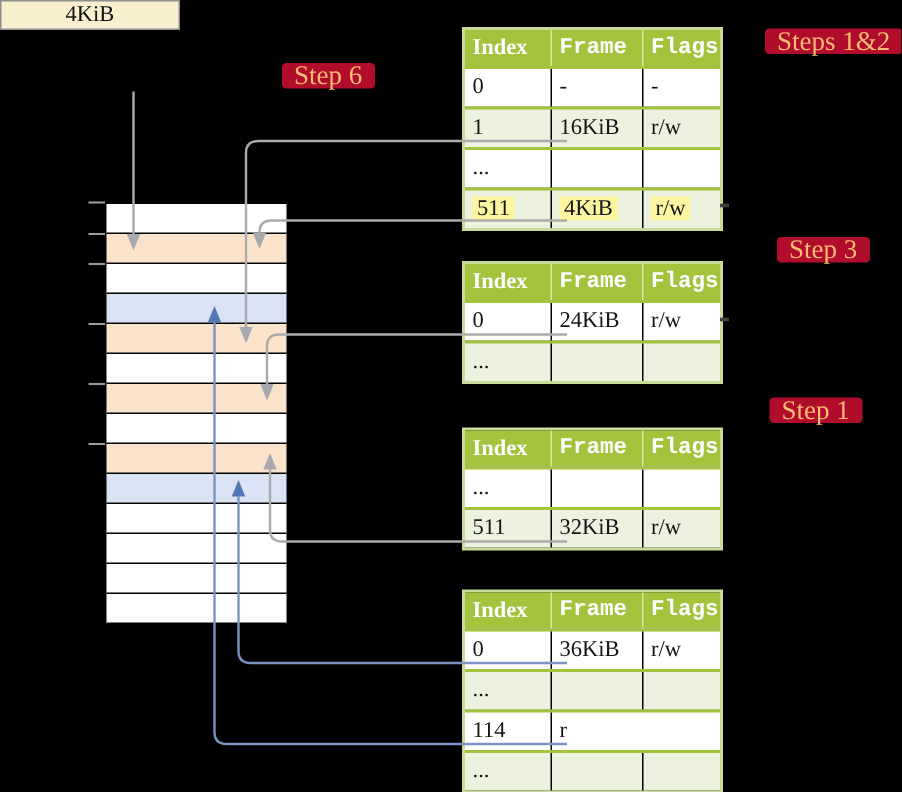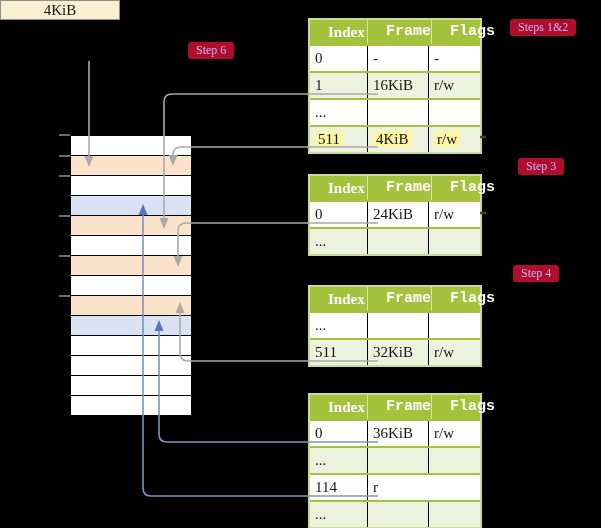--- a/index.html
+++ b/index.html
@@ -15,21 +15,21 @@
     left:0; top:41; width:118px; height:18px;
     border:1px solid #8f8f8f;
     background:var(--cream);
     color:#111; font-size:15px; text-align:center; line-height:18px;
   }
 
   
   .badge {
     position:absolute; height:15px;
     background:var(--badge_red);
-    color:#c4b5fd; font-size:12px; line-height:15px;
+    color:#fdba74; font-size:18px; line-height:15px;
     padding:1px 8px; border-radius:3px; text-align:center;
     white-space:nowrap;
   }
 
   
   .strip {
     left:70px; top:135px; width:120px;
     border:1px solid #000; border-bottom:none;
     z-index:1;
   }
@@ -43,21 +43,21 @@
   .ptable {
     position:absolute; width:170px;
     border:2px solid var(--table_border);
     z-index:2; font-size:15px; color:#141414;
   }
   .thead {
     display:flex; height:24px;
     background:var(--header_green);
     color:#fff; font-weight:bold;
   }
-  .hcell { box-sizing:border-box; line-height:24px; padding-left:18px; }
+  .hcell { box-sizing:border-box; line-height:24px; padding-left:5px; }
   .hcell + .hcell { border-left:1px solid rgba(255,255,255,0.55);font-family:Liberation Mono, monospace; }
   .c-index { flex:0 0 57px; }
   .c-frame { flex:0 0 61px; }
   .c-flags { flex:0 0 52px; }
   .trow {
     display:flex; height:27px; box-sizing:border-box;
     border-top:2px solid var(--header_green);
   }
   .trow .cell {
     box-sizing:border-box; line-height:25px; padding-left:5px;
@@ -89,21 +89,21 @@
   <div class="badge" style="left:188px; top:42px;">
     <span>Step 6</span>
   </div>
   <div class="badge" style="left:510px; top:19px;">
     <span>Steps 1&amp;2</span>
   </div>
   <div class="badge" style="left:518px; top:158px;">
     <span>Step 3</span>
   </div>
   <div class="badge" style="left:513px; top:265px;">
-    <span>Step 4</span>
+    <span>Step 1</span>
   </div>
 
   <div class="abs strip">
     <div class="mrow" style="background-color: rgb(255, 255, 255);"></div>
     <div class="mrow" style="background-color: rgb(251, 227, 203);"></div>
     <div class="mrow" style="background-color: rgb(255, 255, 255);"></div>
     <div class="mrow" style="background-color: rgb(218, 227, 243);"></div>
     <div class="mrow" style="background-color: rgb(251, 227, 203);"></div>
     <div class="mrow" style="background-color: rgb(255, 255, 255);"></div>
     <div class="mrow" style="background-color: rgb(251, 227, 203);"></div>

